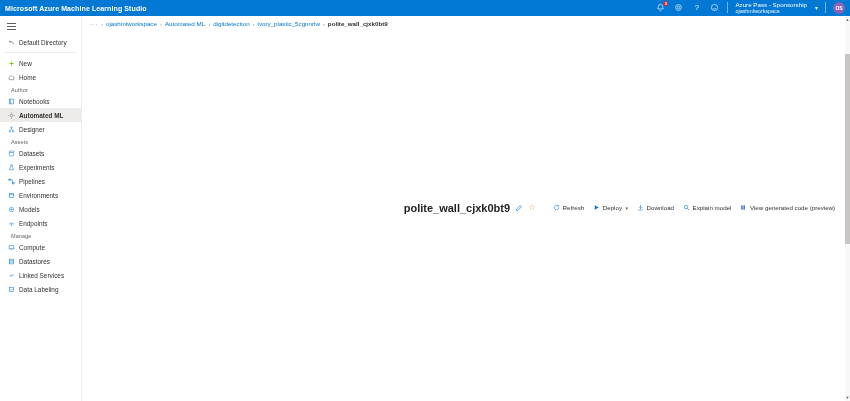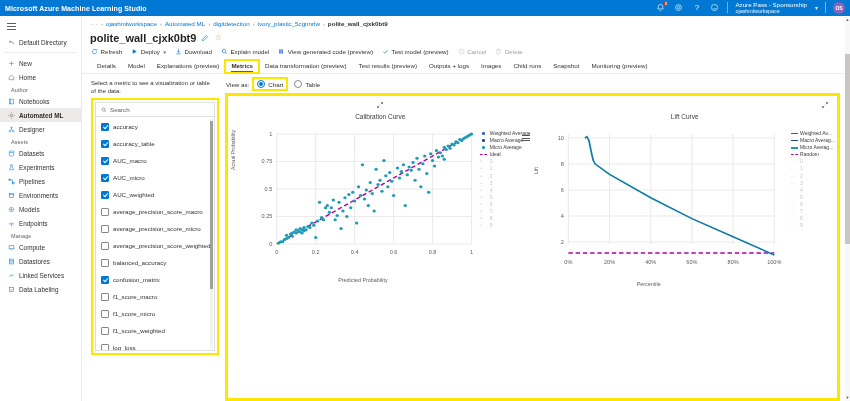--- a/index.html
+++ b/index.html
@@ -65,21 +65,21 @@
   .nav-item.sel { background: #edebe9; font-weight: 600; }
   .nav-ico { width: 8px; height: 8px; flex: 0 0 8px; display: flex; align-items: center; justify-content: center; color: #0078d4; }
   .nav-ico svg { display:block; }
   .nav-sep { height: 1px; background: #edebe9; margin: 3px 5px; }
   .nav-group {
     font-size: 5.5px; color: #605e5c;
     padding: 3px 0 1px 11px; letter-spacing: .1px;
   }
 
   
-  .main { flex: 1; display: flex; flex-direction: column; overflow: hidden; position: relative; }
+  .main { flex: 1; display: flex; flex-direction: row; overflow: hidden; position: relative; }
 
   .breadcrumb {
     display: flex; align-items: center; gap: 3px;
     height: 15px; padding: 0 8px;
     font-size: 6.2px; color: #0078d4; white-space: nowrap;
   }
   .breadcrumb .sep { color: #a19f9d; font-size: 6px; }
   .breadcrumb .last { color: #323130; font-weight: 600; }
   .breadcrumb .dots { color: #605e5c; letter-spacing: .6px; }
 

